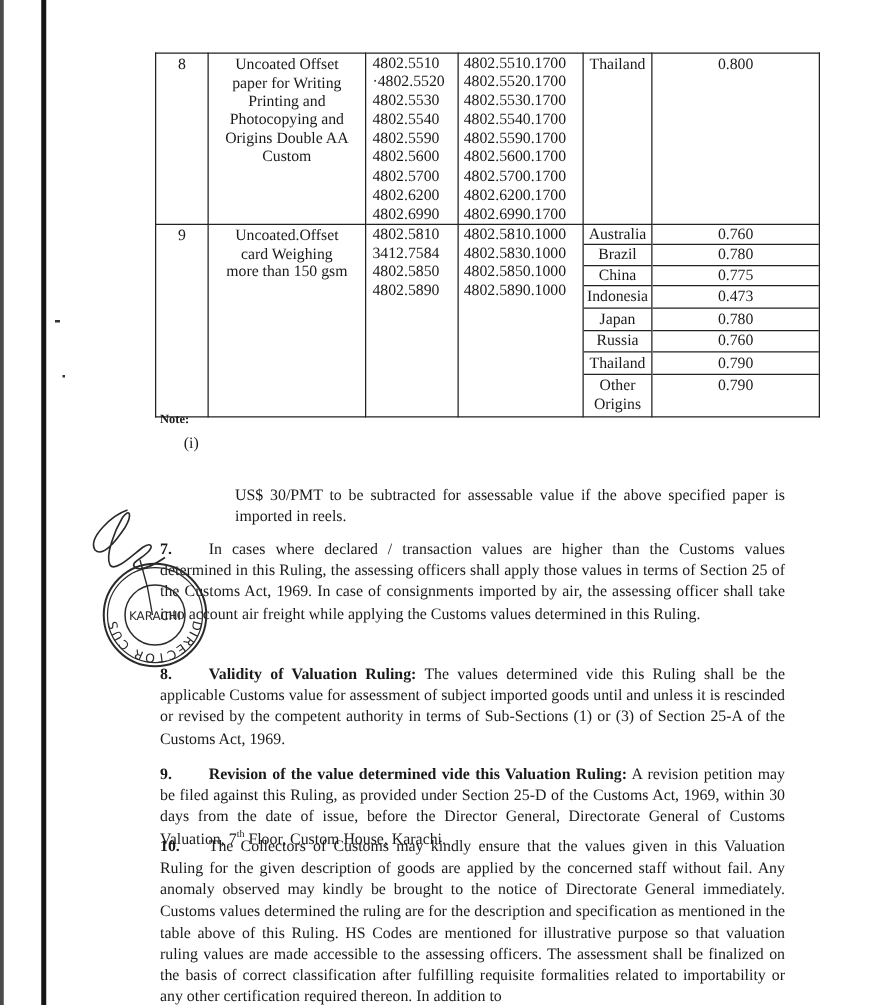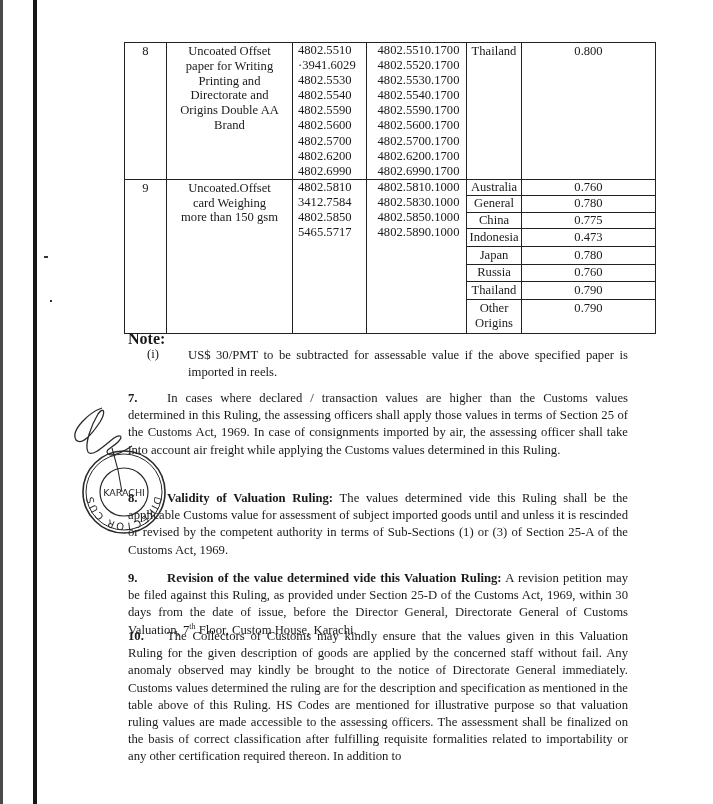--- a/index.html
+++ b/index.html
@@ -53,21 +53,21 @@
   .tbl col.c-desc { width: 126px; }
   .tbl col.c-hs { width: 74px; }
   .tbl col.c-pct { width: 100px; }
   .tbl col.c-orig { width: 55px; }
   .tbl col.c-val { width: 134px; }
 
   .cell-sno { padding-top: 1px !important; }
   .cell-desc { padding-top: 1px !important; margin-left: 36px; }
   .codes div { height: 15.1px; white-space: nowrap; }
   .codes.hs { text-align: left !important; padding-left: 5px !important; }
-  .codes.pct { text-align: center; padding-left: 4px !important; }
+  .codes.pct { text-align: left; padding-left: 4px !important; }
   .codes.pct div, .codes.hs div { border-bottom: none; }
 
   .row8 td { height: 133px; }
   .origin-cell { padding: 0 !important; }
   .sub {
     border-bottom: 1.2px solid #222;
     height: 15.5px;
     line-height: 15.5px;
     white-space: nowrap;
   }
@@ -75,26 +75,27 @@
   .sub.tall { height: 32px; line-height: 15px; padding-top: 1px; }
   .sub.mid { height: 17px; line-height: 17px; }
 
   
   .text {
     position: absolute;
     font-size: 12.7px;
     line-height: 17.2px;
     text-align: justify;
     text-align-last: left;
+    margin-top: 41px;
   }
   .note-label {
     position: absolute;
     left: 128px; top: 330px;
     font-weight: bold;
-    font-size: 16px;
+    font-size: 10px;
   }
   .note-num {
     position: absolute;
     left: 147px; top: 347px;
     font-size: 12.7px;
   }
   .note-text {
     left: 188px; top: 347px; width: 440px;
   }
   .para { left: 128px; width: 500px; }
@@ -132,27 +133,27 @@
       <col class="c-val">
   </colgroup>
   <tbody>
 
     <tr class="row8">
       <td class="cell-sno">8</td>
       <td class="cell-desc">
         <div>Uncoated Offset</div>
         <div>paper for Writing</div>
         <div>Printing and</div>
-        <div>Directorate and</div>
+        <div>Photocopying and</div>
         <div>Origins Double AA</div>
-        <div>Brand</div>
+        <div>Custom</div>
       </td>
       <td class="codes hs">
         <div>4802.5510</div>
-        <div>·3941.6029</div>
+        <div>·4802.5520</div>
         <div>4802.5530</div>
         <div>4802.5540</div>
         <div>4802.5590</div>
         <div>4802.5600</div>
         <div>4802.5700</div>
         <div>4802.6200</div>
         <div>4802.6990</div>
       </td>
       <td class="codes pct">
         <div>4802.5510.1700</div>
@@ -173,31 +174,31 @@
       <td class="cell-sno">9</td>
       <td class="cell-desc">
         <div>Uncoated.Offset</div>
         <div>card Weighing</div>
         <div>more than 150 gsm</div>
       </td>
       <td class="codes hs">
         <div>4802.5810</div>
         <div>3412.7584</div>
         <div>4802.5850</div>
-        <div>5465.5717</div>
+        <div>4802.5890</div>
       </td>
       <td class="codes pct">
         <div>4802.5810.1000</div>
         <div>4802.5830.1000</div>
         <div>4802.5850.1000</div>
         <div>4802.5890.1000</div>
       </td>
       <td class="origin-cell">
         <div class="sub">Australia</div>
-        <div class="sub">General</div>
+        <div class="sub">Brazil</div>
         <div class="sub">China</div>
         <div class="sub mid">Indonesia</div>
         <div class="sub mid">Japan</div>
         <div class="sub">Russia</div>
         <div class="sub mid">Thailand</div>
         <div class="sub tall">
           <div>Other</div>
           <div>Origins</div>
         </div>
       </td>

